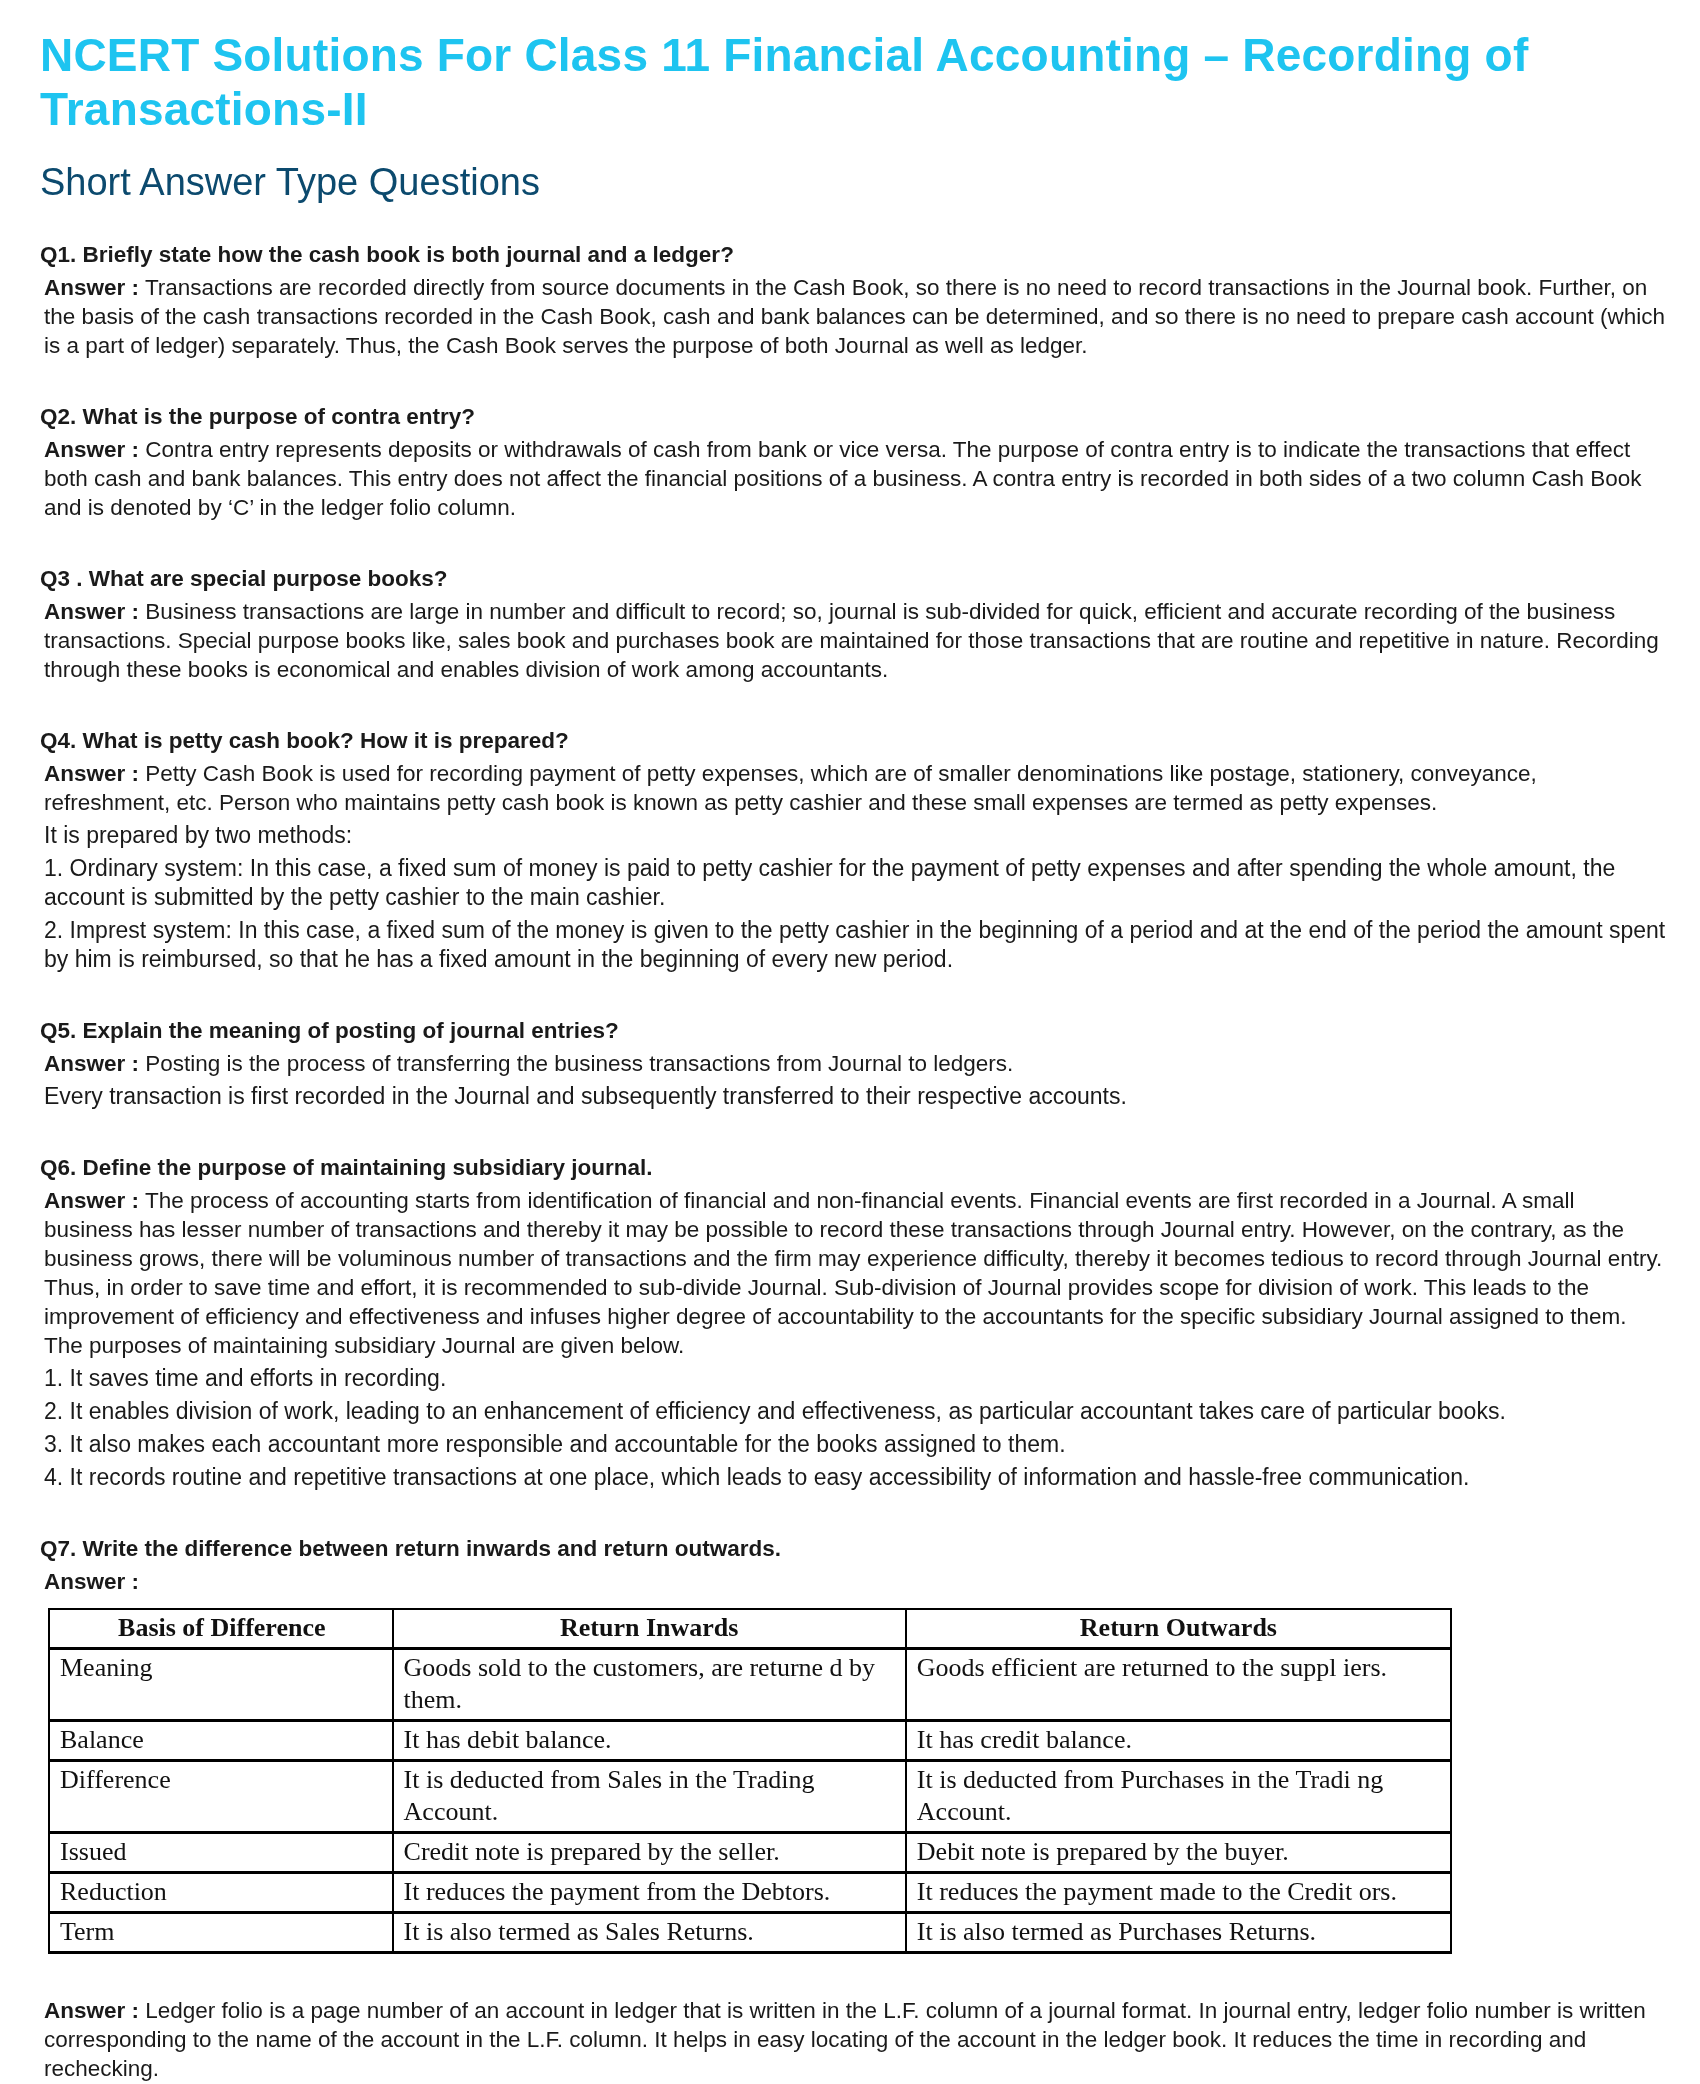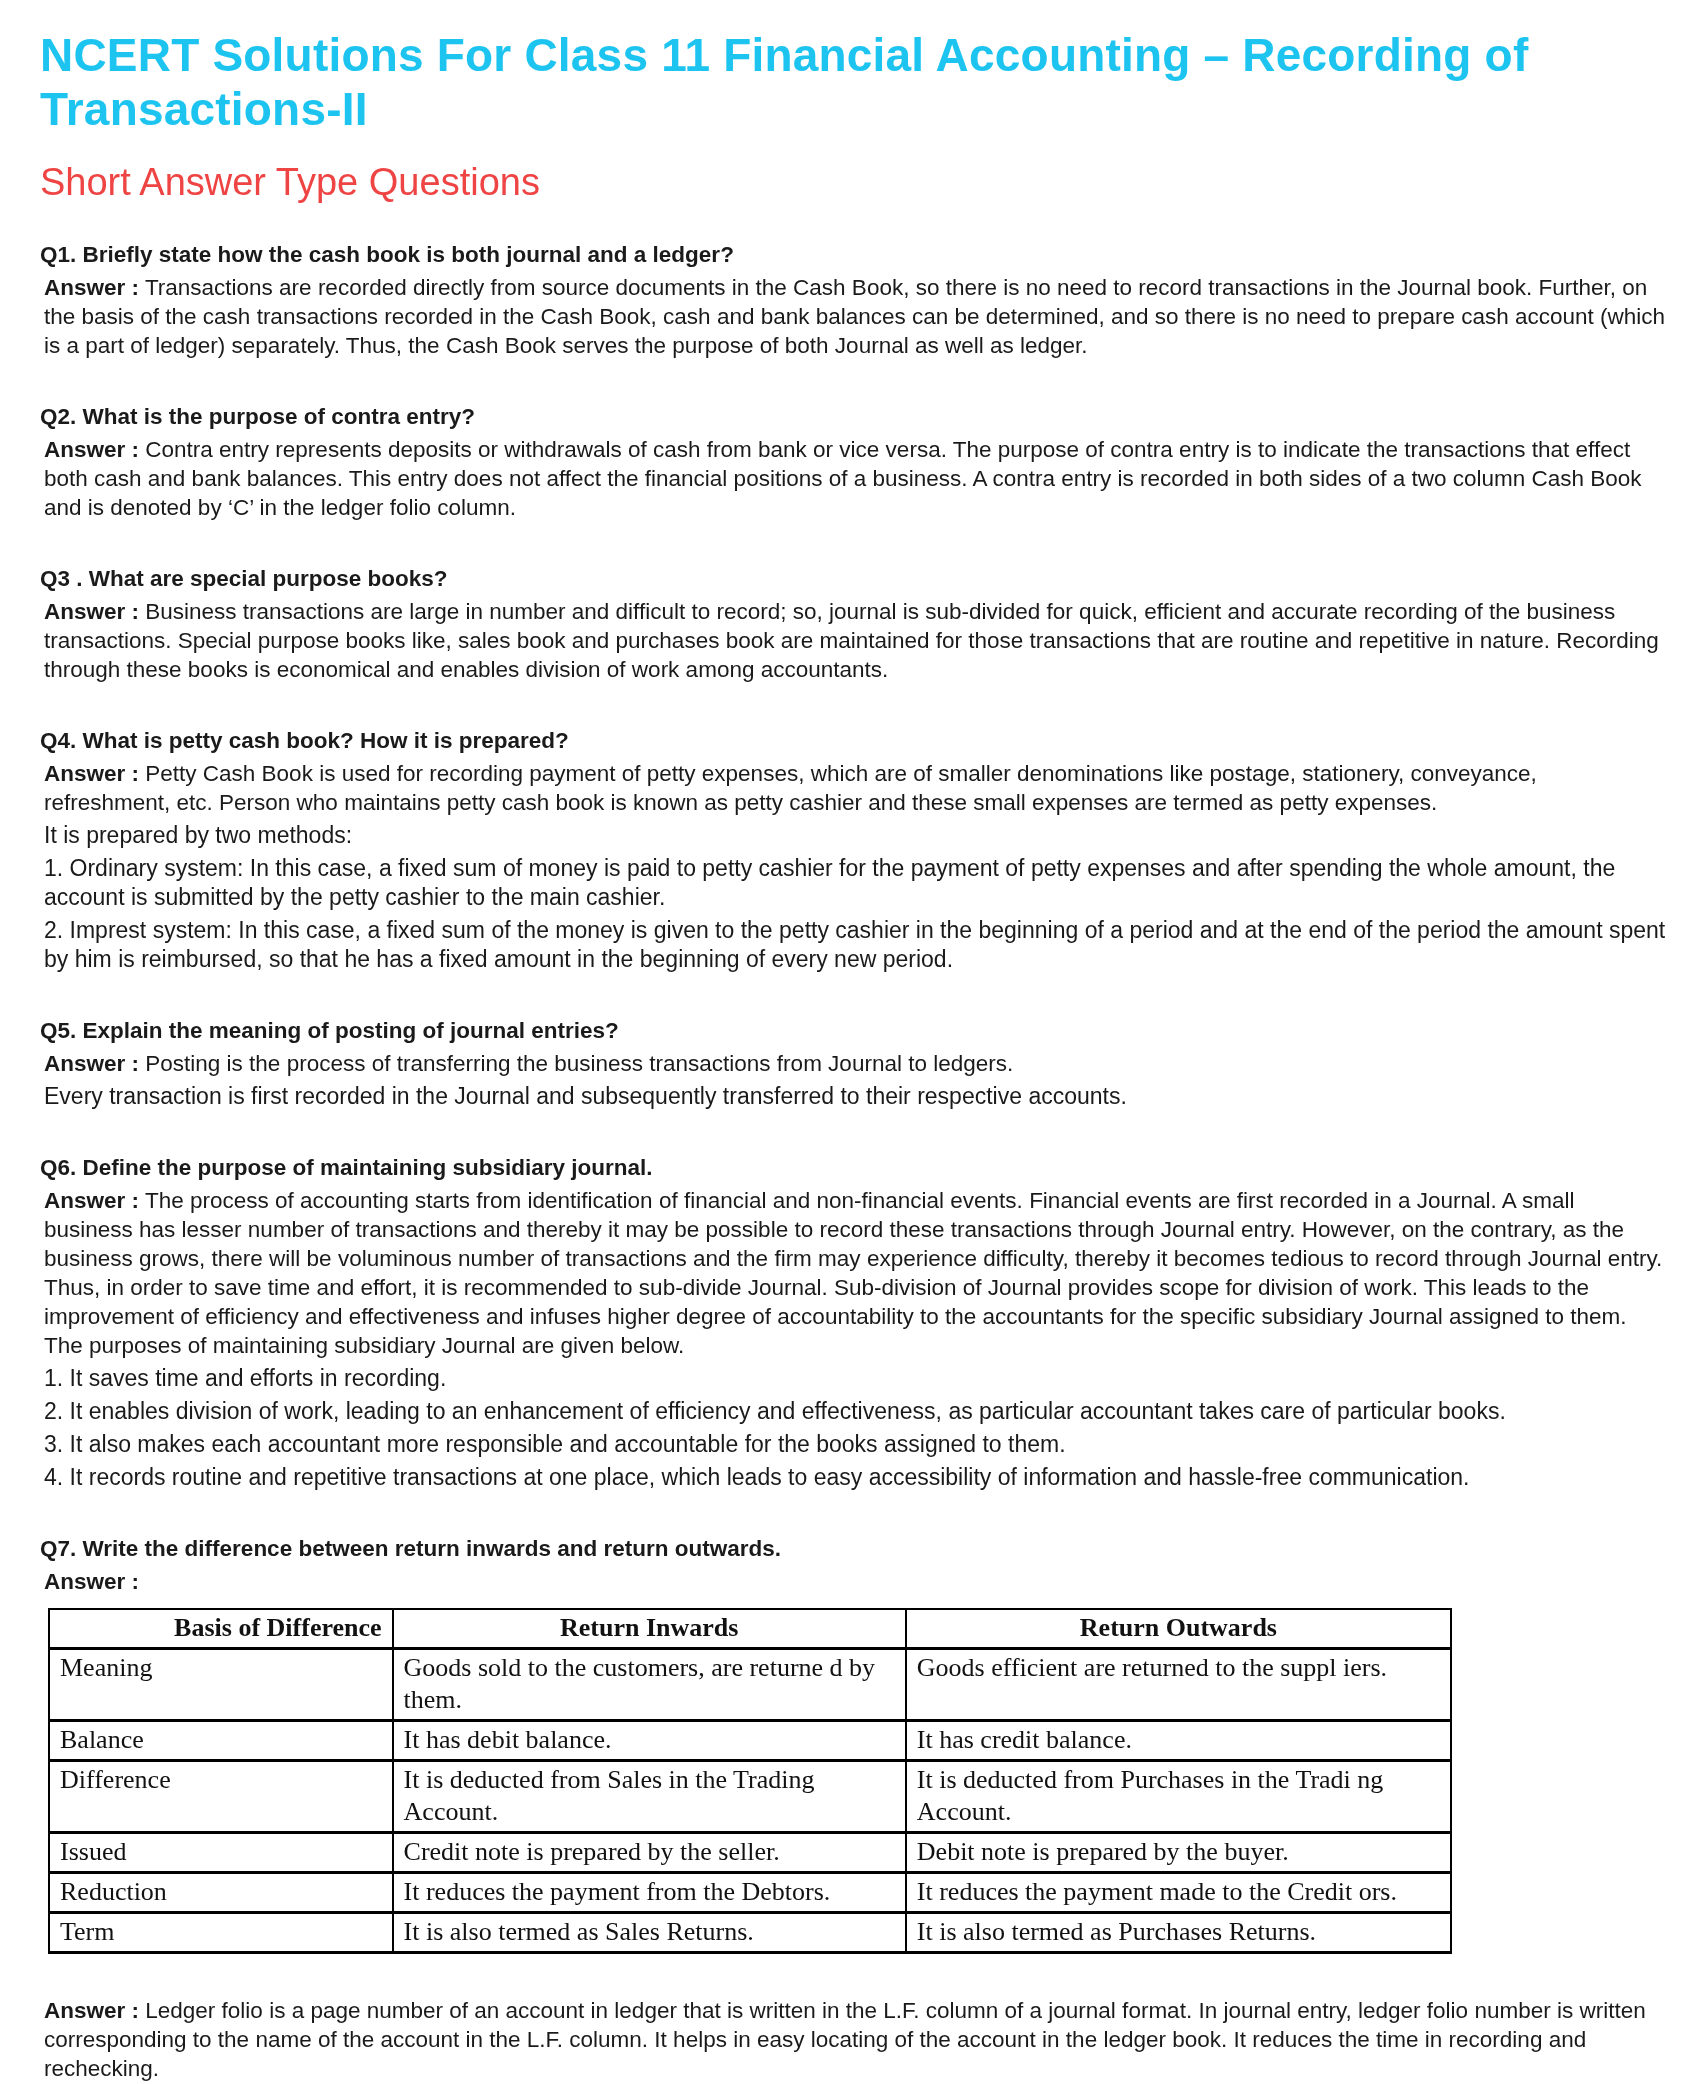--- a/index.html
+++ b/index.html
@@ -7,40 +7,40 @@
     width: 1700px; height: 2084px; overflow: hidden; position: relative;
     font-family: "Liberation Sans", sans-serif; color: #1a1a1a;
   }
   .page { position: absolute; left: 40px; top: 28px; width: 1630px; }
   .title {
     margin: 0; font-size: 46px; line-height: 54px; font-weight: bold;
     color: #1ec4f0; letter-spacing: 0.2px;
   }
   .subtitle {
     margin: 24px 0 0 0; font-size: 38px; line-height: 44px; font-weight: normal;
-    color: #ef4444;
+    color: #0c4a6e;
   }
   .qa { margin: 0; }
   .q1 { margin-top: 36px; }
   .qa + .qa { margin-top: 42px; }
   .question { font-weight: bold; font-size: 22.5px; line-height: 29px; margin: 0; }
   .answer { font-size: 22.5px; line-height: 29px; margin: 4px; }
   .answer .lbl { font-weight: bold; }
   .line { font-size: 23px; line-height: 29px; margin: 4px; }
   .qa7 { margin-top: 42px; }
   table.diff {
     margin-top: 12px; margin-left: 8px; border-collapse: collapse;
     width: 1404px; font-family: "Liberation Serif", "DejaVu Serif", serif;
     font-size: 26px; line-height: 32px; color: #111;
   }
   table.diff th, table.diff td {
     border: 2px solid #000; padding: 2px 10px 3px 10px; vertical-align: top;
   }
   table.diff th { font-weight: bold; }
-  table.diff th.c1 { text-align: right; padding-left: 12px; }
+  table.diff th.c1 { text-align: center; padding-left: 12px; }
   table.diff th.c2, table.diff th.c3 { text-align: center; }
   table.diff col.c1 { width: 344px; }
   table.diff col.c2 { width: 514px; }
   table.diff col.c3 { width: 546px; }
   table.diff tr { border-bottom: 3px solid #000; }
   .qa8 { margin-top: 12px; }
 </style>
 </head>
 <body>
 

